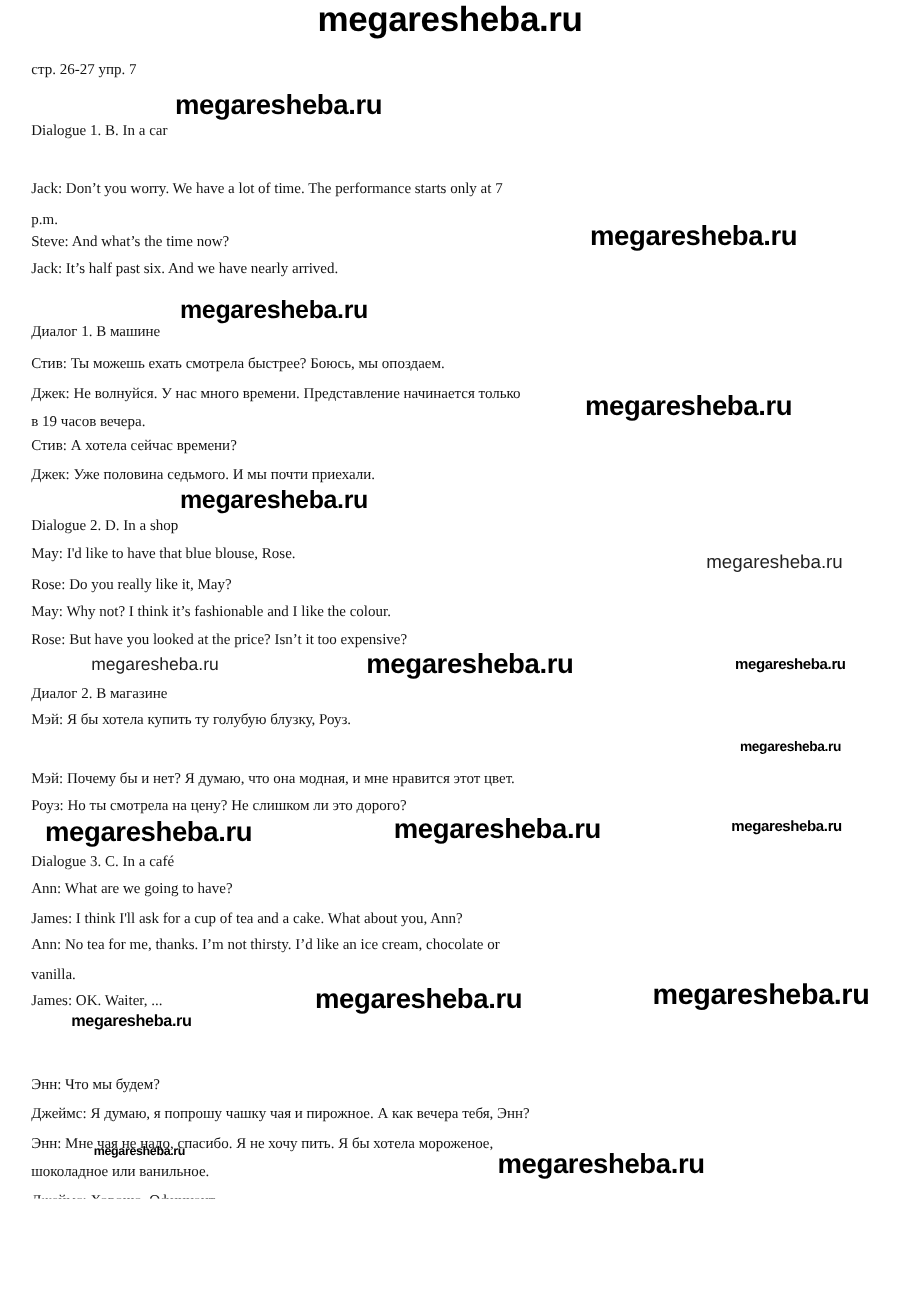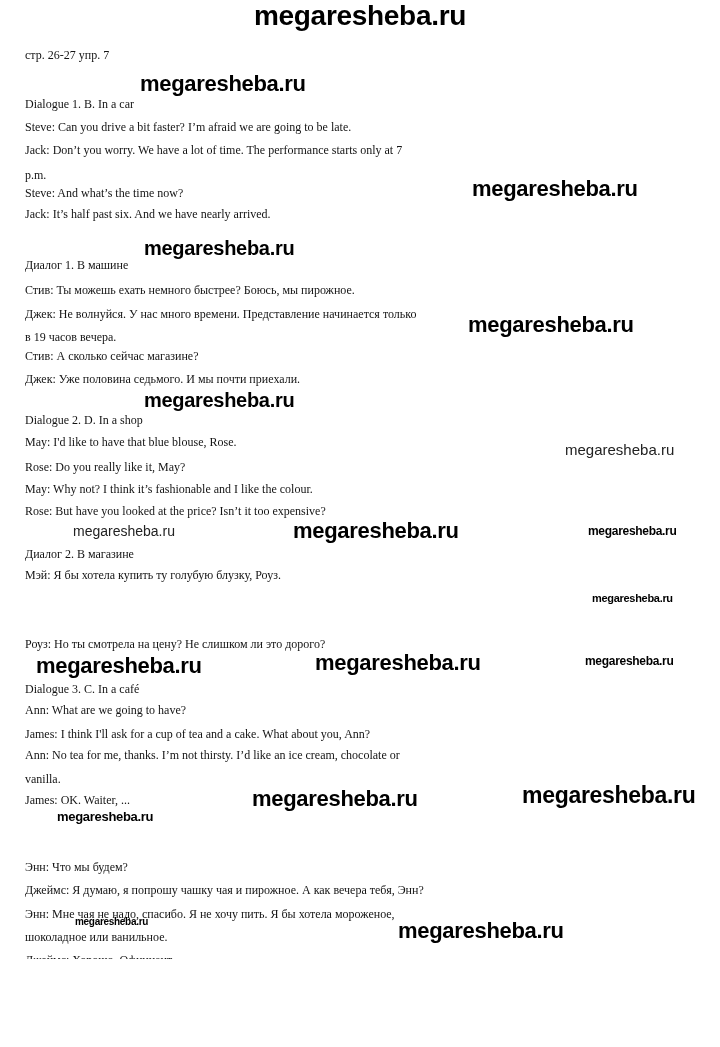--- a/index.html
+++ b/index.html
@@ -38,51 +38,51 @@
 <body>
 
 <div class="page">
 
   <div class="w hdr">megaresheba.ru</div>
 
   <div class="t" style="top:44px">стр. 26-27 упр. 7</div>
 
   <div class="w" style="top:71px;left:140px;font-size:22px">megaresheba.ru</div>
   <div class="t" style="top:93px">Dialogue 1. B. In a car</div>
-  <div class="t" style="top:116px">Steve: Can you drive a bit faster? I’m afraid we are going to be late.</div>
   <div class="t" style="top:139px">Jack: Don’t you worry. We have a lot of time. The performance starts only at 7</div>
   <div class="t" style="top:164px">p.m.</div>
   <div class="t" style="top:182px">Steve: And what’s the time now?</div>
   <div class="w" style="top:176px;left:472px;font-size:22px">megaresheba.ru</div>
   <div class="t" style="top:203px">Jack: It’s half past six. And we have nearly arrived.</div>
 
   <div class="w" style="top:237px;left:144px;font-size:20px">megaresheba.ru</div>
   <div class="t" style="top:254px">Диалог 1. В машине</div>
-  <div class="t" style="top:279px">Стив: Ты можешь ехать немного быстрее? Боюсь, мы пирожное.</div>
+  <div class="t" style="top:279px">Стив: Ты можешь ехать смотрела быстрее? Боюсь, мы опоздаем.</div>
   <div class="t" style="top:303px">Джек: Не волнуйся. У нас много времени. Представление начинается только</div>
   <div class="t" style="top:326px">в 19 часов вечера.</div>
   <div class="w" style="top:312px;left:468px;font-size:22px">megaresheba.ru</div>
-  <div class="t" style="top:345px">Стив: А сколько сейчас магазине?</div>
+  <div class="t" style="top:345px">Стив: А хотела сейчас времени?</div>
   <div class="t" style="top:368px">Джек: Уже половина седьмого. И мы почти приехали.</div>
 
   <div class="w" style="top:389px;left:144px;font-size:20px">megaresheba.ru</div>
   <div class="t" style="top:409px">Dialogue 2. D. In a shop</div>
   <div class="t" style="top:431px">May: I'd like to have that blue blouse, Rose.</div>
   <div class="w w-reg" style="top:441px;left:565px;font-size:15px">megaresheba.ru</div>
   <div class="t" style="top:456px">Rose: Do you really like it, May?</div>
   <div class="t" style="top:478px">May: Why not? I think it’s fashionable and I like the colour.</div>
   <div class="t" style="top:500px">Rose: But have you looked at the price? Isn’t it too expensive?</div>
 
   <div class="w w-reg" style="top:523px;left:73px;font-size:14px">megaresheba.ru</div>
   <div class="w" style="top:518px;left:293px;font-size:22px">megaresheba.ru</div>
   <div class="w" style="top:524px;left:588px;font-size:12px">megaresheba.ru</div>
 
   <div class="t" style="top:543px">Диалог 2. В магазине</div>
   <div class="t" style="top:564px">Мэй: Я бы хотела купить ту голубую блузку, Роуз.</div>
   <div class="w" style="top:592px;left:592px;font-size:11px">megaresheba.ru</div>
+  <div class="t" style="top:611px">Мэй: Почему бы и нет? Я думаю, что она модная, и мне нравится этот цвет.</div>
   <div class="t" style="top:633px">Роуз: Но ты смотрела на цену? Не слишком ли это дорого?</div>
 
   <div class="w" style="top:653px;left:36px;font-size:22px">megaresheba.ru</div>
   <div class="w" style="top:650px;left:315px;font-size:22px">megaresheba.ru</div>
   <div class="w" style="top:654px;left:585px;font-size:12px">megaresheba.ru</div>
 
   <div class="t" style="top:678px">Dialogue 3. C. In a café</div>
   <div class="t" style="top:699px">Ann: What are we going to have?</div>
   <div class="t" style="top:723px">James: I think I'll ask for a cup of tea and a cake. What about you, Ann?</div>
   <div class="t" style="top:744px">Ann: No tea for me, thanks. I’m not thirsty. I’d like an ice cream, chocolate or</div>

